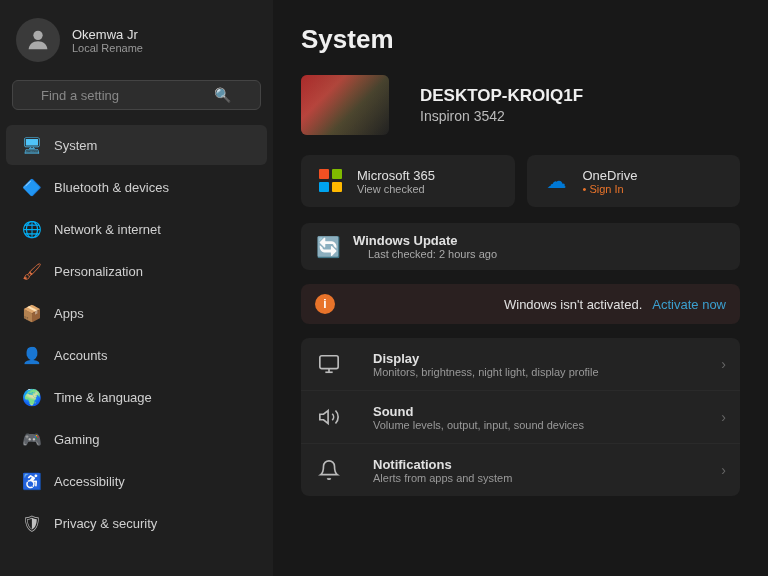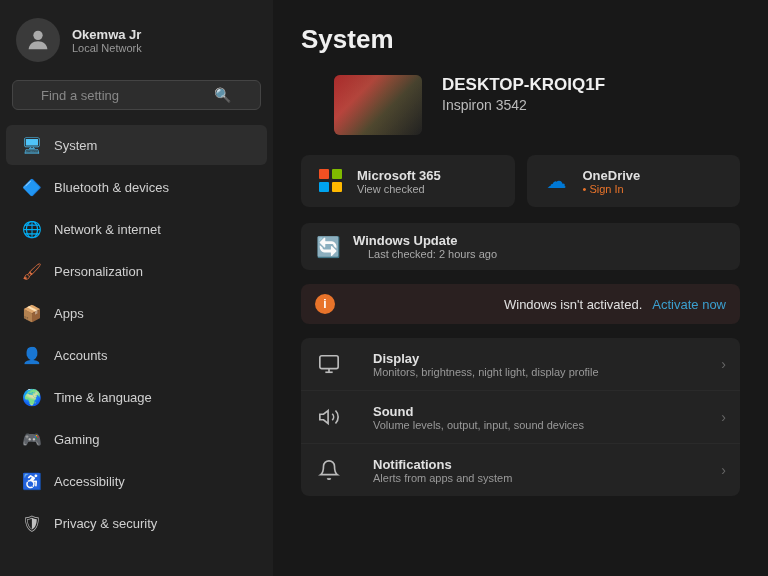--- a/index.html
+++ b/index.html
@@ -48,21 +48,21 @@
       fill: #aaa;
     }
 
     .user-info {
       display: flex;
       flex-direction: column;
     }
 
     .user-name {
       font-size: 13px;
-      font-weight: 700;
+      font-weight: 400;
       color: #e0e0e0;
     }
 
     .user-type {
       font-size: 11px;
       color: #999;
     }
 
     .search-box {
       margin: 4px 12px 12px 12px;
@@ -139,24 +139,23 @@
     .page-title {
       font-size: 26px;
       font-weight: 600;
       color: #f0f0f0;
       margin-bottom: 20px;
     }
 
     
     .device-card {
       display: flex;
-      align-items: flex-start;
-      gap: 20px;
+      align-items: center;
+      gap: 31px;
       margin-bottom: 20px;
-      margin-left: 33px;
     }
 
     .device-thumbnail {
       width: 88px;
       height: 60px;
       border-radius: 6px;
       background: linear-gradient(135deg, #8b1a1a 0%, #c44 30%, #443 60%, #222 100%);
       flex-shrink: 0;
       overflow: hidden;
       position: relative;
@@ -237,21 +236,21 @@
     .ms365-q3 { background: #00a4ef; }
     .ms365-q4 { background: #ffb900; }
 
     .onedrive-icon {
       font-size: 20px;
       color: #0078d4;
     }
 
     .tile-text .tile-title {
       font-size: 13px;
-      font-weight: 700;
+      font-weight: 400;
       color: #e0e0e0;
     }
 
     .tile-text .tile-sub {
       font-size: 11px;
       color: #aaa;
     }
 
     .tile-text .tile-sub.orange {
       color: #e8732a;
@@ -406,21 +405,21 @@
 <aside class="sidebar">
   <div class="user-section">
     <div class="avatar">
       <svg viewBox="0 0 24 24" xmlns="http://www.w3.org/2000/svg">
         <circle cx="12" cy="8" r="4"></circle>
         <path d="M4 20c0-4 3.6-7 8-7s8 3 8 7"></path>
       </svg>
     </div>
     <div class="user-info">
       <span class="user-name">Okemwa Jr</span>
-      <span class="user-type">Local Network</span>
+      <span class="user-type">Local Rename</span>
     </div>
   </div>
 
   <div class="search-box">
     <input class="search-input" type="text" placeholder="Find a setting" style="">
     <span class="search-icon-glyph">🔍</span>
   </div>
 
   <nav class="nav-list">
     <div class="nav-item active">

